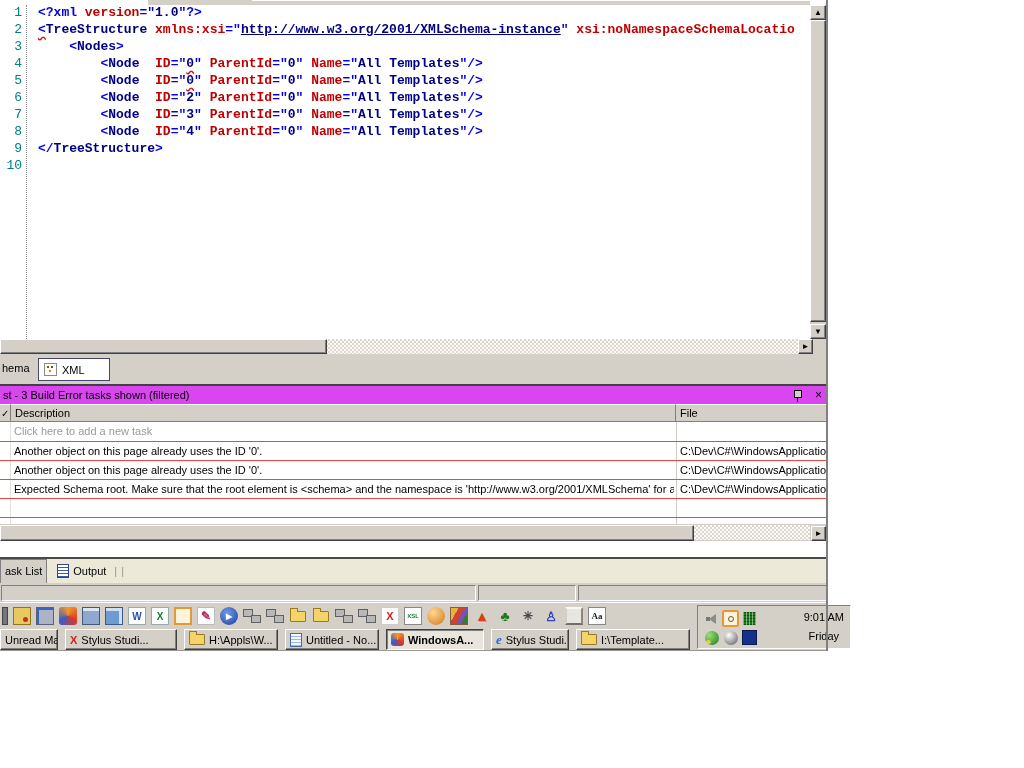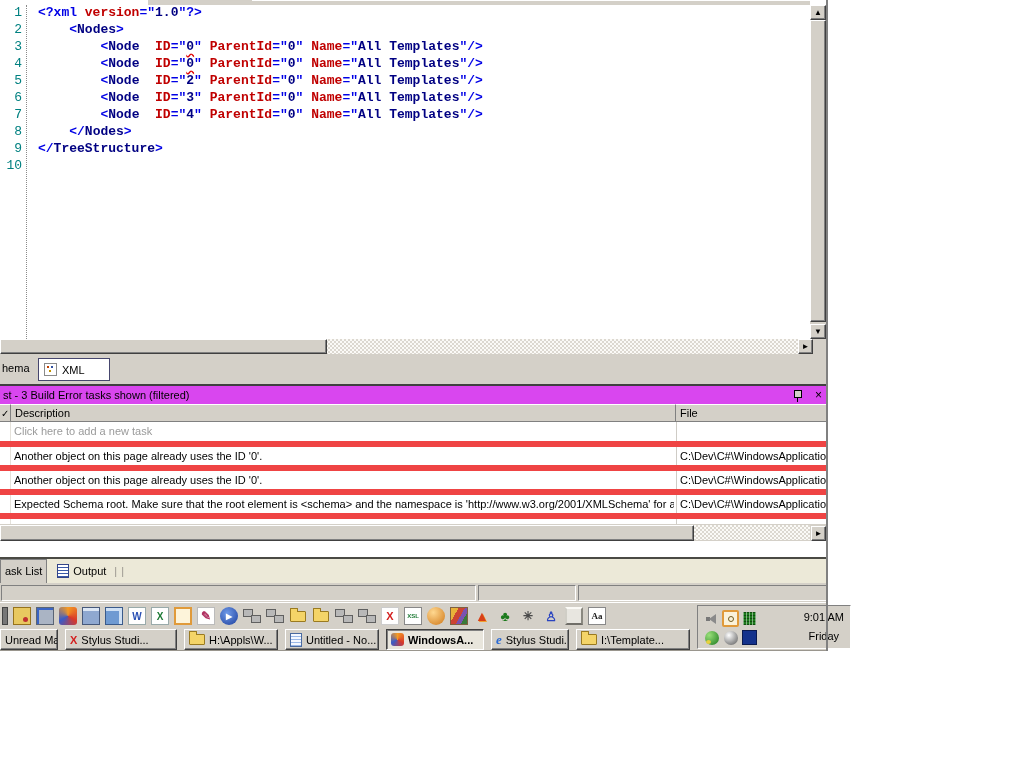--- a/index.html
+++ b/index.html
@@ -51,21 +51,21 @@
   .closex{position:absolute;right:6px;top:1px;font-size:12px;color:#000;line-height:16px;}
   #taskhead{display:flex;height:18px;background:#d4d0c8;font-size:11px;}
   .hcell{border-right:1px solid #808080;border-bottom:1px solid #808080;border-top:1px solid #fff;
          box-sizing:border-box;line-height:17px;padding-left:4px;}
   .hc-check{width:11px;padding-left:1px;font-size:10px;}
   .hc-desc{width:665px;}
   .hc-file{flex:1;}
   #taskrows{position:relative;height:118px;background:#fff;overflow:hidden;}
   .vline-a{position:absolute;left:10px;top:0;width:1px;height:109px;background:#e4e1da;}
   .vline-b{position:absolute;left:676px;top:0;width:1px;height:109px;background:#cfccc6;}
-  .task-row{position:relative;height:18px;border-bottom:6px solid #ef4444;font-size:11px;line-height:18px;white-space:nowrap;}
+  .task-row{position:relative;height:18px;border-bottom:1px solid #ef4444;font-size:11px;line-height:18px;white-space:nowrap;}
   .task-row.ph{height:19px;color:#9a9a9a;}
   .td-desc{position:absolute;left:14px;top:0;width:660px;overflow:hidden;white-space:nowrap;}
   .td-file{position:absolute;left:680px;top:0;right:2px;overflow:hidden;white-space:nowrap;}
   #hscroll2{position:absolute;left:0;top:138px;width:828px;height:17px;background:#d4d0c8;}
 
   #sep-dark{position:absolute;left:0;top:557px;width:828px;height:2px;background:#4a4a44;}
 
   
   #bottomtabs{position:absolute;left:0;top:559px;width:828px;height:24px;background:#ece9d8;
               display:flex;align-items:center;font-size:11px;}
@@ -167,27 +167,27 @@
           <div class="lnum">4</div>
           <div class="lnum">5</div>
           <div class="lnum">6</div>
           <div class="lnum">7</div>
           <div class="lnum">8</div>
           <div class="lnum">9</div>
           <div class="lnum">10</div>
         </div>
       <div id="code">
           <div class="code-line"><span class="tok d">&lt;?xml </span><span class="tok a">version</span><span class="tok d">="</span><span class="tok v">1.0</span><span class="tok d">"?&gt;</span></div>
+          <div class="code-line"><span class="tok d sq">&lt;</span><span class="tok e">TreeStructure</span><span class="tok t"> </span><span class="tok a">xmlns:xsi</span><span class="tok d">="</span><span class="tok u">http://www.w3.org/2001/XMLSchema-instance</span><span class="tok d">"</span><span class="tok t"> </span><span class="tok a">xsi:noNamespaceSchemaLocatio</span></div>
           <div class="code-line"><span class="tok t">    </span><span class="tok d">&lt;</span><span class="tok e">Nodes</span><span class="tok d">&gt;</span></div>
           <div class="code-line"><span class="tok t">        </span><span class="tok d">&lt;</span><span class="tok e">Node</span><span class="tok t">  </span><span class="tok a">ID</span><span class="tok d">="</span><span class="tok v sq">0</span><span class="tok d">"</span><span class="tok t"> </span><span class="tok a">ParentId</span><span class="tok d">="</span><span class="tok v">0</span><span class="tok d">"</span><span class="tok t"> </span><span class="tok a">Name</span><span class="tok d">="</span><span class="tok v">All Templates</span><span class="tok d">"/&gt;</span></div>
           <div class="code-line"><span class="tok t">        </span><span class="tok d">&lt;</span><span class="tok e">Node</span><span class="tok t">  </span><span class="tok a">ID</span><span class="tok d">="</span><span class="tok v sq">0</span><span class="tok d">"</span><span class="tok t"> </span><span class="tok a">ParentId</span><span class="tok d">="</span><span class="tok v">0</span><span class="tok d">"</span><span class="tok t"> </span><span class="tok a">Name</span><span class="tok d">="</span><span class="tok v">All Templates</span><span class="tok d">"/&gt;</span></div>
           <div class="code-line"><span class="tok t">        </span><span class="tok d">&lt;</span><span class="tok e">Node</span><span class="tok t">  </span><span class="tok a">ID</span><span class="tok d">="</span><span class="tok v">2</span><span class="tok d">"</span><span class="tok t"> </span><span class="tok a">ParentId</span><span class="tok d">="</span><span class="tok v">0</span><span class="tok d">"</span><span class="tok t"> </span><span class="tok a">Name</span><span class="tok d">="</span><span class="tok v">All Templates</span><span class="tok d">"/&gt;</span></div>
           <div class="code-line"><span class="tok t">        </span><span class="tok d">&lt;</span><span class="tok e">Node</span><span class="tok t">  </span><span class="tok a">ID</span><span class="tok d">="</span><span class="tok v">3</span><span class="tok d">"</span><span class="tok t"> </span><span class="tok a">ParentId</span><span class="tok d">="</span><span class="tok v">0</span><span class="tok d">"</span><span class="tok t"> </span><span class="tok a">Name</span><span class="tok d">="</span><span class="tok v">All Templates</span><span class="tok d">"/&gt;</span></div>
           <div class="code-line"><span class="tok t">        </span><span class="tok d">&lt;</span><span class="tok e">Node</span><span class="tok t">  </span><span class="tok a">ID</span><span class="tok d">="</span><span class="tok v">4</span><span class="tok d">"</span><span class="tok t"> </span><span class="tok a">ParentId</span><span class="tok d">="</span><span class="tok v">0</span><span class="tok d">"</span><span class="tok t"> </span><span class="tok a">Name</span><span class="tok d">="</span><span class="tok v">All Templates</span><span class="tok d">"/&gt;</span></div>
-          <div class="code-line"><span class="tok t">    </span><span class="tok d">&lt;/</span><span class="tok e">Nodes</span><span class="tok d">&gt;</span></div>
           <div class="code-line"><span class="tok d">&lt;/</span><span class="tok e">TreeStructure</span><span class="tok d">&gt;</span></div>
         </div>
     </div>
 
     <div id="vscroll">
       <div class="sb-btn" style="left:0;top:0;width:14px;height:13px;">▲</div>
       <div class="sb-thumb" style="left:0;top:15px;width:14px;height:300px;"></div>
       <div class="sb-btn" style="left:0;top:319px;width:14px;height:13px;">▼</div>
     </div>
     <div id="hscroll1">

